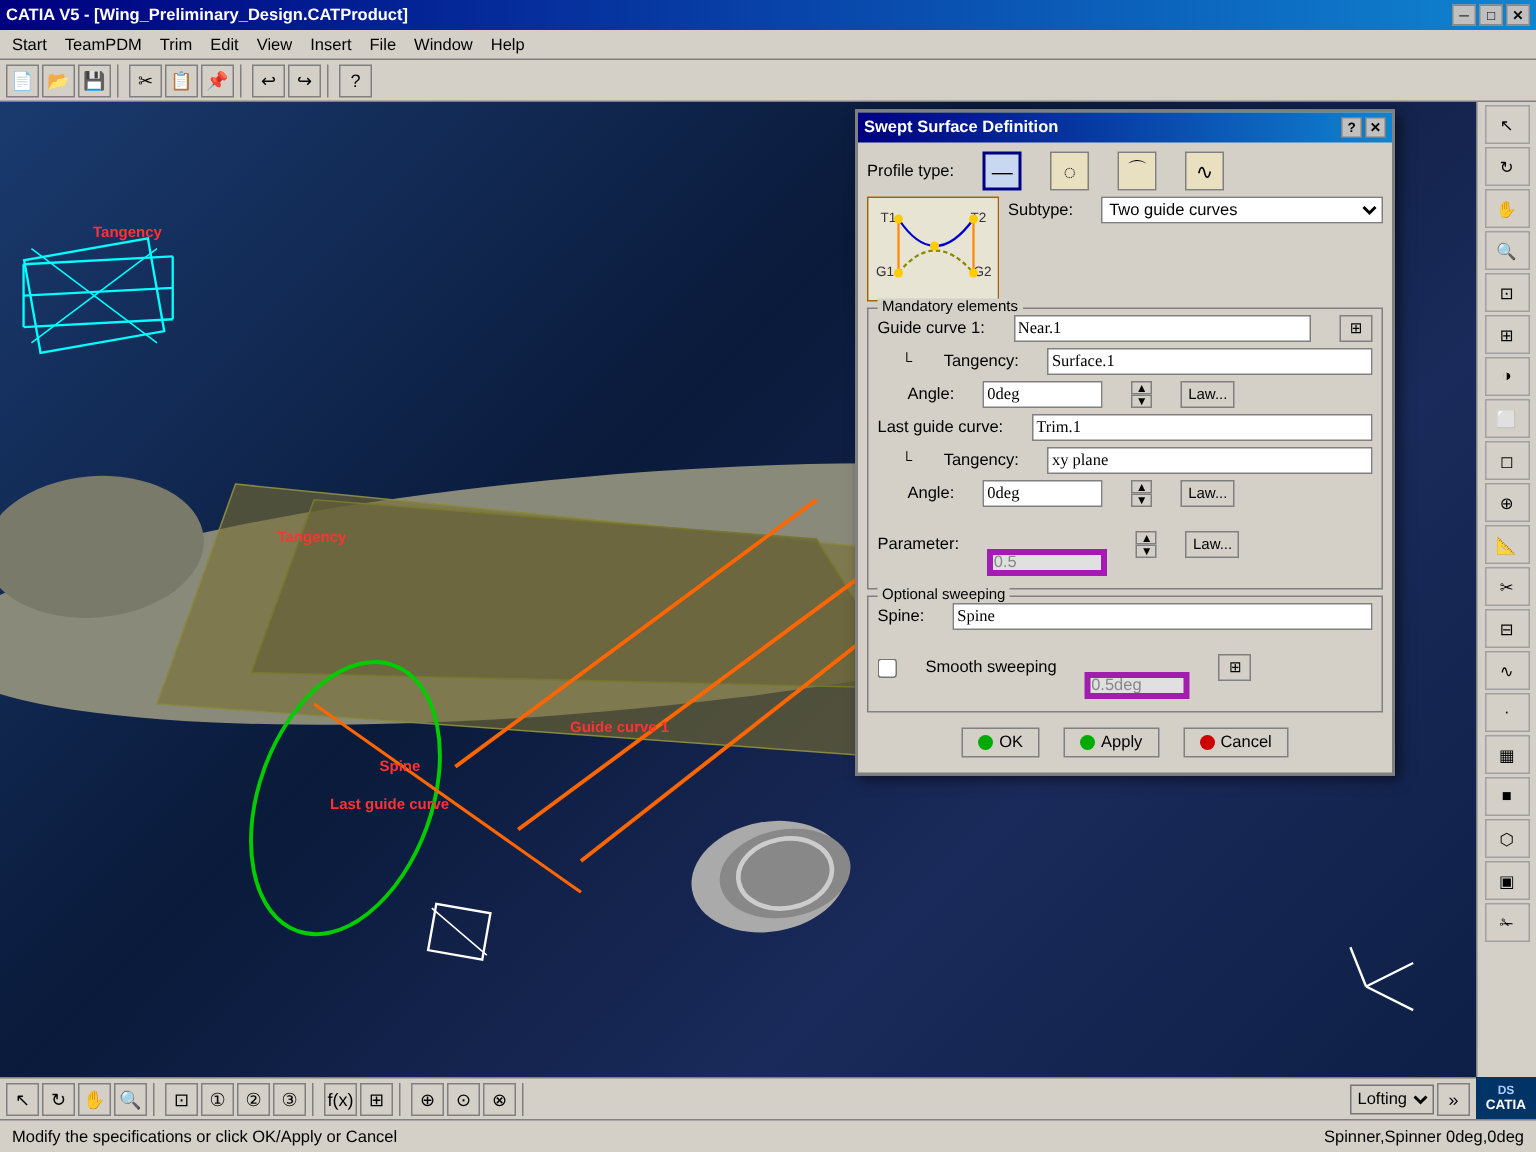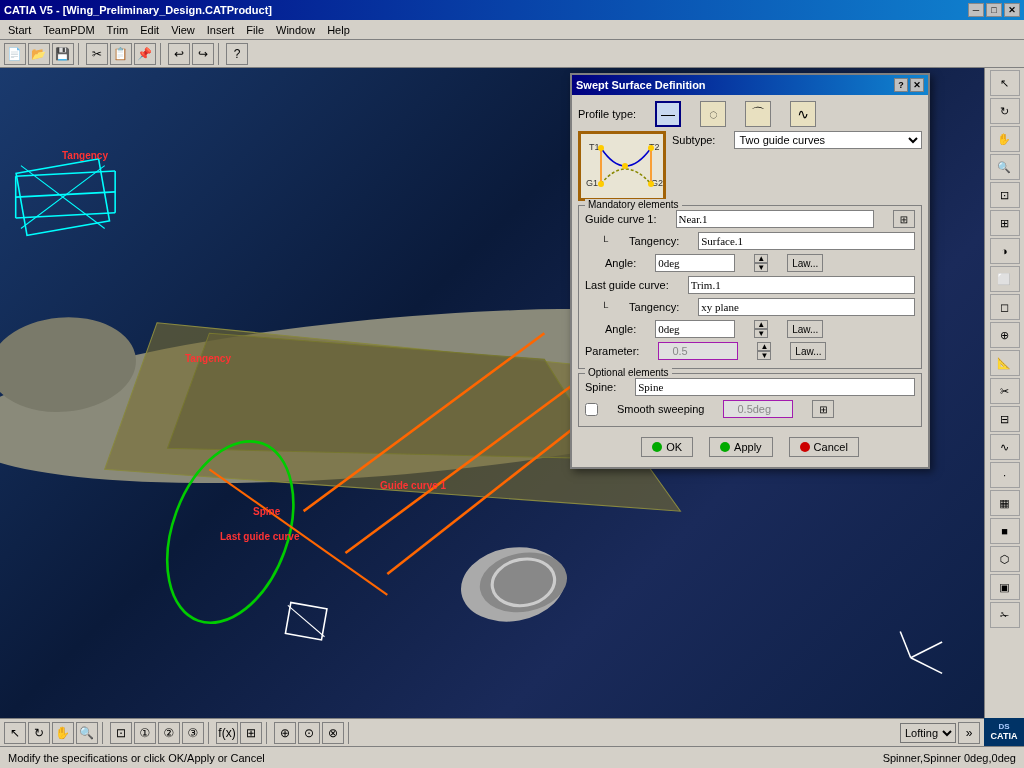--- a/index.html
+++ b/index.html
@@ -187,25 +187,26 @@
       height: 18px;
       border: 1px solid #808080;
       background: white;
       font-size: 11px;
       padding: 0 2px;
       font-family: Liberation Serif, serif;
     }
     .dialog-input-readonly {
       flex: 1;
       height: 18px;
-      border: 1px solid #a21caf;
+      border: 4px solid #a21caf;
       background: #e0e0e0;
       font-size: 11px;
-      padding: 0 13px;
+      padding: 0 0;
       color: #888;
+      margin-top: 24px;
     }
     .dialog-select {
       flex: 1;
       height: 18px;
       border: 1px solid #808080;
       background: white;
       font-size: 11px;
     }
     .small-btn {
       width: 22px; height: 18px;
@@ -254,21 +255,21 @@
       display: flex; align-items: center; justify-content: center;
       cursor: pointer; font-size: 14px;
     }
     .profile-icon.active {
       border: 2px solid #000080;
       background: #c8d8f0;
     }
     #thumbnail {
       width: 88px; height: 70px;
       background: #e8e4d4;
-      border: 3px solid #a16207;
+      border: 1px solid #a16207;
       flex-shrink: 0;
       position: relative;
       overflow: hidden;
       text-align: center;
     }
     .dialog-footer {
       display: flex;
       justify-content: center;
       gap: 16px;
       padding: 6px 4px 4px;
@@ -527,21 +528,21 @@
           <input type="text" class="dialog-input-readonly" style="max-width: 80px;" value="0.5">
           <div class="spinner-btn">
             <div class="spin-up">▲</div>
             <div class="spin-down">▼</div>
           </div>
           <div class="law-btn">Law...</div>
         </div>
       </div>
 
       <div class="section-box">
-        <span class="section-title">Optional elements</span>
+        <span class="section-title">Optional sweeping</span>
 
         <div class="dialog-row">
           <span class="dialog-label">Spine:</span>
           <input type="text" class="dialog-input" value="Spine" style="">
         </div>
 
         <div class="dialog-row">
           <input type="checkbox" style="">
           <span class="dialog-label">Smooth sweeping</span>
           <input type="text" class="dialog-input-readonly" style="max-width: 70px;" value="0.5deg">

